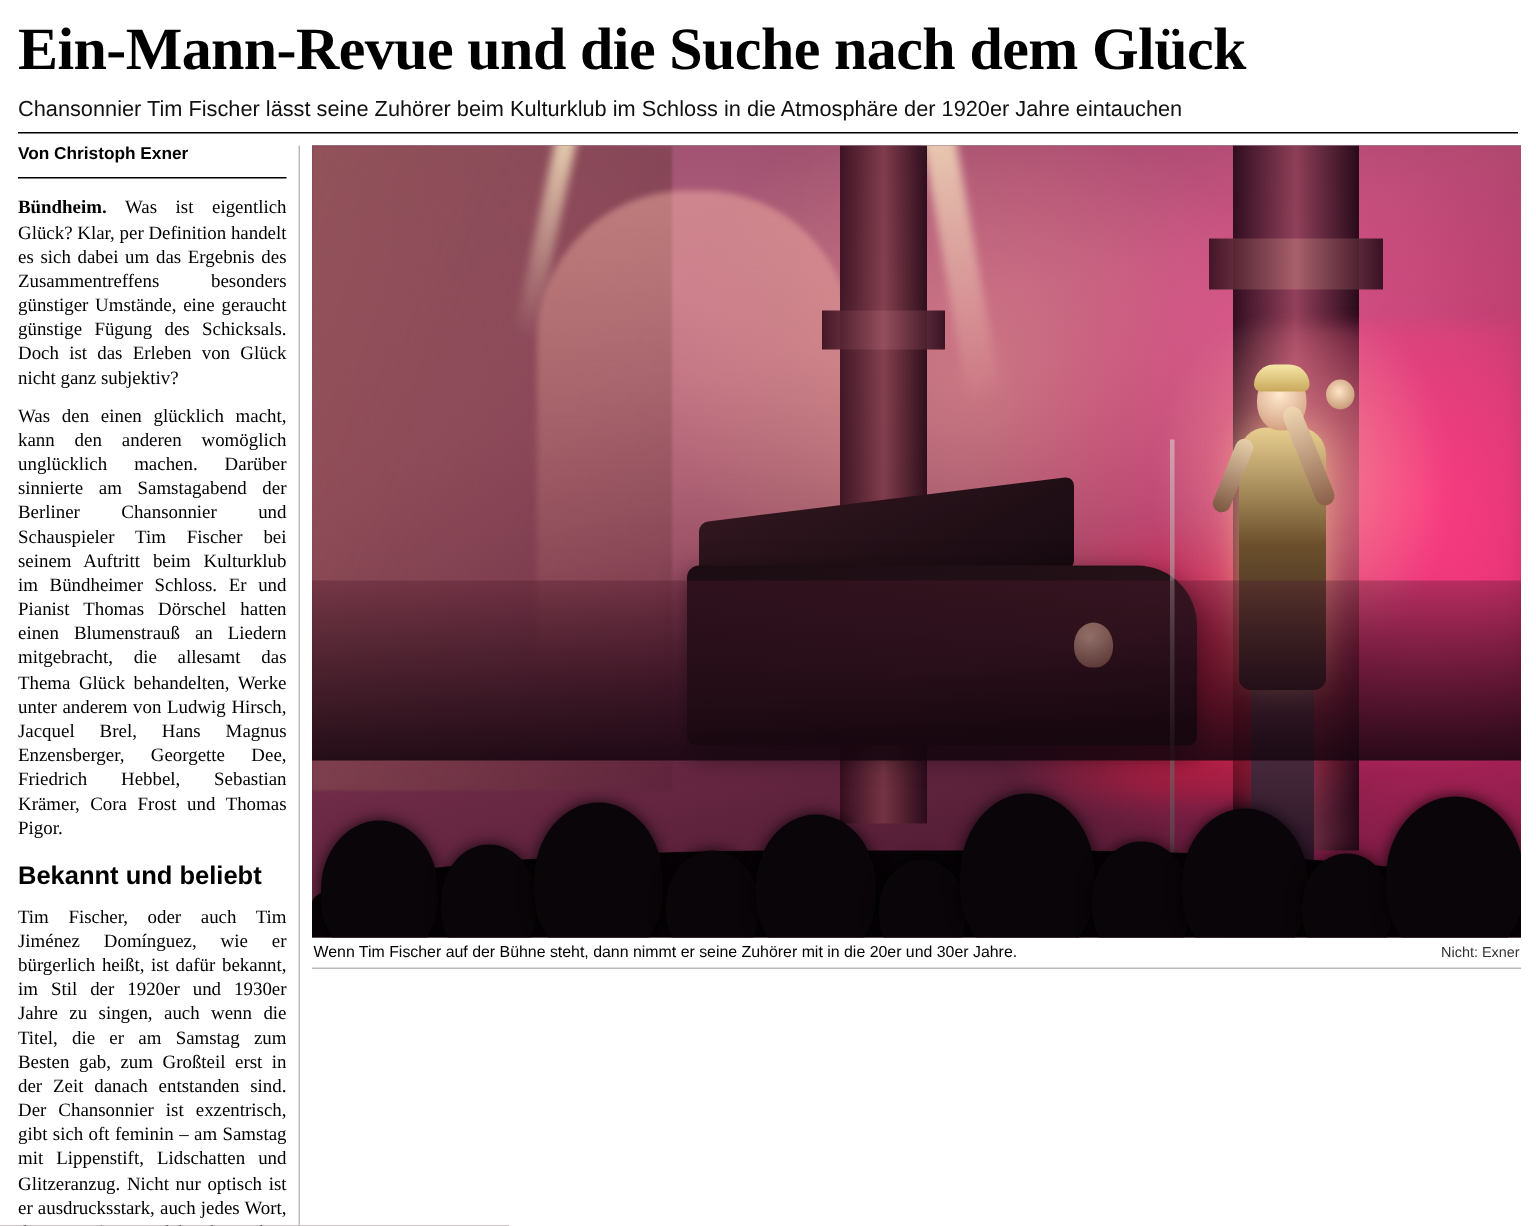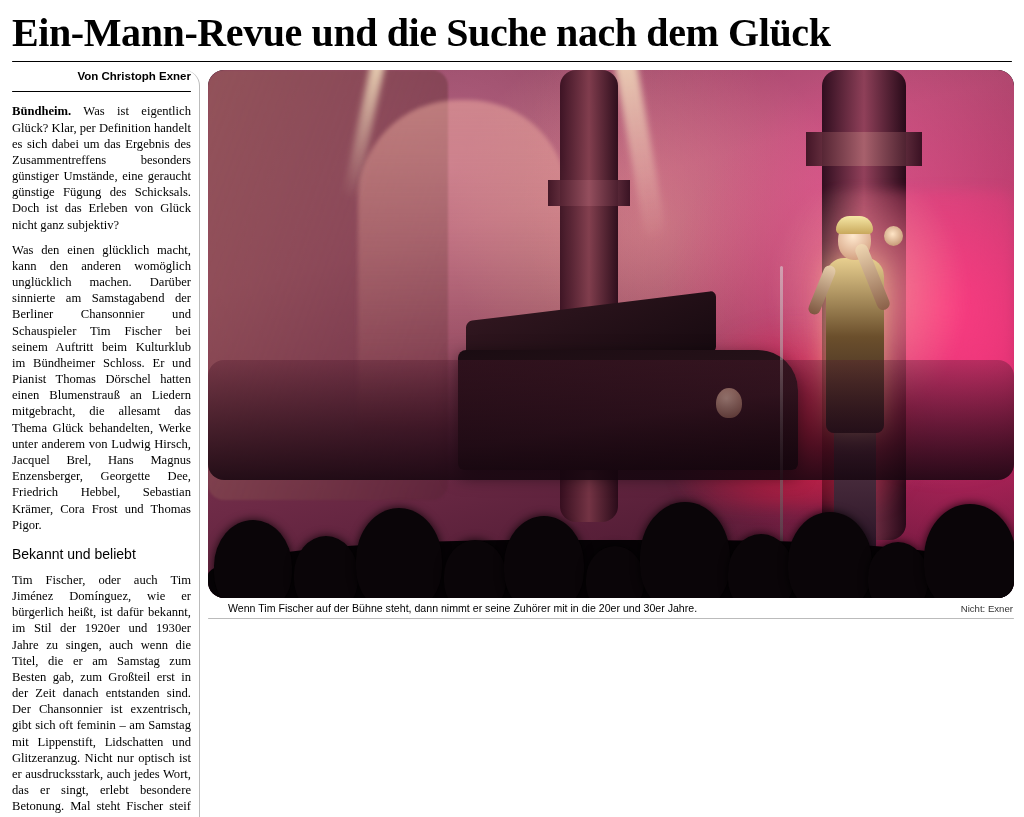--- a/index.html
+++ b/index.html
@@ -1,15 +1,15 @@
 <!DOCTYPE html>
 <html><head>
 <meta charset="utf-8">
 <style>
-  * { box-sizing: border-box; border-radius: 16px; }
+  * { box-sizing: border-box; }
   html, body {
     margin: 0; padding: 0;
     background: #ffffff;
     width: 1024px; height: 817px;
     overflow: hidden;
   }
   body {
     font-family: "Liberation Serif", serif;
     color: #000000;
   }
@@ -50,42 +50,41 @@
   .col-left {
     width: 196px;
     padding: 0 8px 0 2px;
     border-right: 1px solid #bbb;
   }
   .byline {
     font-family: "Liberation Sans", sans-serif;
     font-weight: bold;
     font-size: 11.5px;
     margin-bottom: 9px;
-    text-align: right;
   }
   .byline-rule {
     border-top: 1px solid #000;
     width: 100%;
     margin: 0 0 11px 0;
   }
   .body-text {
     font-family: "Liberation Serif", serif;
     font-size: 12.6px;
     line-height: 1.285;
     text-align: justify;
     hyphens: auto;
     -webkit-hyphens: auto;
   }
   .body-text p { margin: 0 0 9px 0; }
   .body-text p.tight { margin-bottom: 0; }
   .lead-in { font-weight: bold; margin-top: 28px; }
   .subsection {
     font-family: "Liberation Sans", sans-serif;
-    font-weight: normal;
-    font-size: 14px;
+    font-weight: bold;
+    font-size: 17px;
     margin: 13px 0 8px 0;
   }
   
   .photo-wrap {
     width: 806px;
     margin-left: 8px;
     position: relative;
   }
   .photo {
     width: 806px;
@@ -94,21 +93,20 @@
     overflow: hidden;
     background: #2a0d1a;
   }
   .caption-row {
     display: flex;
     justify-content: space-between;
     align-items: baseline;
     font-family: "Liberation Sans", sans-serif;
     font-size: 10.6px;
     padding: 4px 1px 0 1px;
-    margin-left: 19px;
   }
   .caption-row .credit { color: #333; font-size: 9.6px; }
   .photo-rule { border-top: 1px solid #bbb; margin-top: 4px; }
 
   
   .bg-base {
     position: absolute; inset: 0;
     background:
       radial-gradient(circle at 78% 22%, rgba(255,110,170,0.55), rgba(255,110,170,0) 42%),
       radial-gradient(circle at 96% 55%, rgba(255,40,120,0.75), rgba(255,40,120,0) 40%),
@@ -244,20 +242,21 @@
     background: #070306;
     border-radius: 40% 40% 0 0 / 60% 60% 0 0;
   }
 </style>
 </head>
 <body>
 
 <div class="page">
 
   <h1 class="headline">Ein-Mann-Revue und die Suche nach dem Glück</h1>
+  <div class="subhead">Chansonnier Tim Fischer lässt seine Zuhörer beim Kulturklub im Schloss in die Atmosphäre der 1920er Jahre eintauchen</div>
   <div class="rule"></div>
 
   <div class="top-area">
 
     <div class="col-left">
       <div class="byline">Von Christoph Exner</div>
       <div class="byline-rule"></div>
       <div class="body-text">
         <p><span class="lead-in">Bündheim.</span><span> Was ist eigentlich Glück? Klar, per Definition handelt es sich dabei um das Ergebnis des Zusammentreffens besonders günstiger Umstände, eine geraucht günstige Fügung des Schicksals. Doch ist das Erleben von Glück nicht ganz subjektiv?</span></p>
         <p>Was den einen glücklich macht, kann den anderen womöglich unglücklich machen. Darüber sinnierte am Samstagabend der Berliner Chansonnier und Schauspieler Tim Fischer bei seinem Auftritt beim Kulturklub im Bündheimer Schloss. Er und Pianist Thomas Dörschel hatten einen Blumenstrauß an Liedern mitgebracht, die allesamt das Thema Glück behandelten, Werke unter anderem von Ludwig Hirsch, Jacquel Brel, Hans Magnus Enzensberger, Georgette Dee, Friedrich Hebbel, Sebastian Krämer, Cora Frost und Thomas Pigor.</p>

